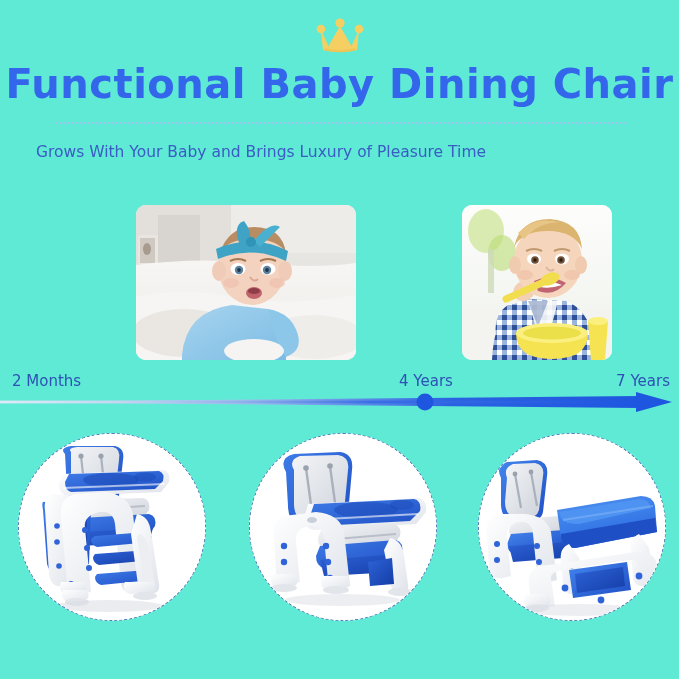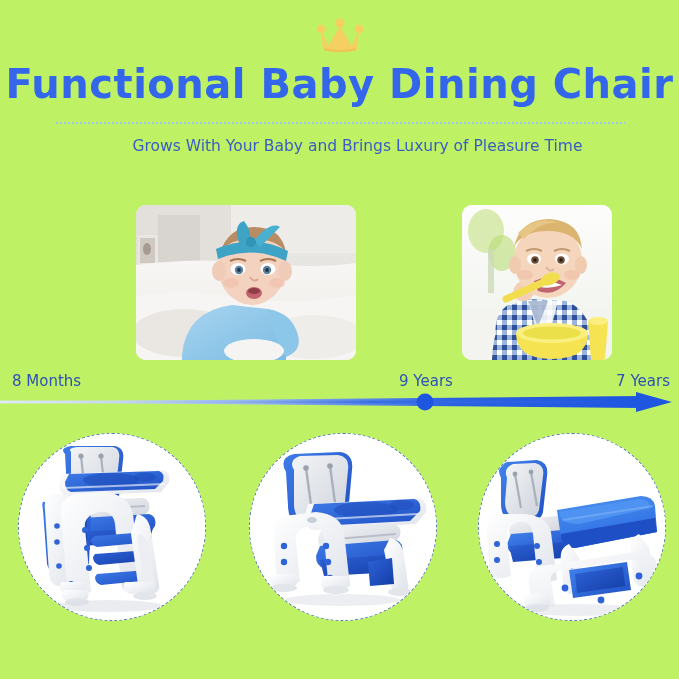--- a/index.html
+++ b/index.html
@@ -11,21 +11,21 @@
     height: 679px;
     background: #e5edfb;
     font-family: "DejaVu Sans", sans-serif;
     overflow: hidden;
     position: relative;
   }
   .page {
     position: relative;
     width: 679px;
     height: 679px;
-    background: #bef264;
+    background: #5eead4;
   }
 
   
   .crown-wrap {
     position: absolute;
     left: 0; right: 0;
     top: 16px;
     height: 44px;
     display: flex;
     align-items: center;
@@ -50,22 +50,22 @@
     width: 570px;
     top: 122px;
     height: 2px;
     background-image: radial-gradient(circle, #9fc4ee 0.8px, rgba(0,0,0,0) 1px);
     background-size: 4px 2px;
     background-repeat: repeat-x;
   }
   .subtitle {
     position: absolute;
     left: 0; right: 0;
-    top: 134px;
-    text-align: center;
+    top: 140px;
+    text-align: left;
     font-family: "DejaVu Sans", sans-serif;
     font-size: 15.5px;
     font-weight: 400;
     color: #3b5cc4;
     line-height: 24px;
     white-space: nowrap;
     margin-left: 36px;
   }
 
   
@@ -250,22 +250,22 @@
 
       <path d="M54 128 Q54 154 90 154 Q126 154 126 128 Z" fill="#f5e352"></path>
       <ellipse cx="90" cy="128" rx="36" ry="10" fill="#fbf07f"></ellipse>
       <ellipse cx="90" cy="128" rx="29" ry="6.5" fill="#ece04a"></ellipse>
 
       <path d="M126 116 L146 116 L143 155 L129 155 Z" fill="#f5e352"></path>
       <ellipse cx="136" cy="116" rx="10" ry="4" fill="#fbf07f"></ellipse>
     </svg>
   </div>
 
-  <div class="tl-label tl-left">8 Months</div>
-  <div class="tl-label tl-mid">9 Years</div>
+  <div class="tl-label tl-left">2 Months</div>
+  <div class="tl-label tl-mid">4 Years</div>
   <div class="tl-label tl-right">7 Years</div>
 
   <div class="tl-track">
     <svg viewBox="0 0 679 24" aria-hidden="true">
       <defs>
         <linearGradient id="tlgrad" x1="0" y1="0" x2="1" y2="0">
           <stop offset="0%" stop-color="#dfe9f8"></stop>
           <stop offset="18%" stop-color="#c6d6f2"></stop>
           <stop offset="38%" stop-color="#8fb0ea"></stop>
           <stop offset="58%" stop-color="#3a6ee4"></stop>

